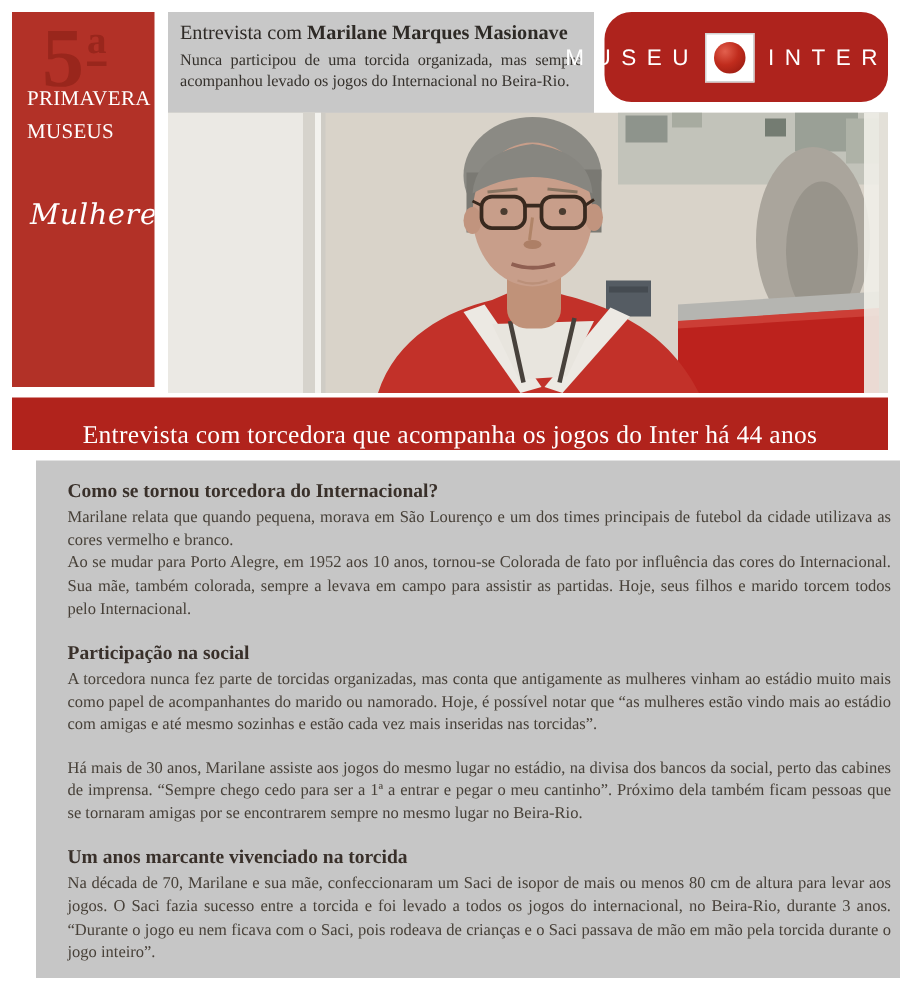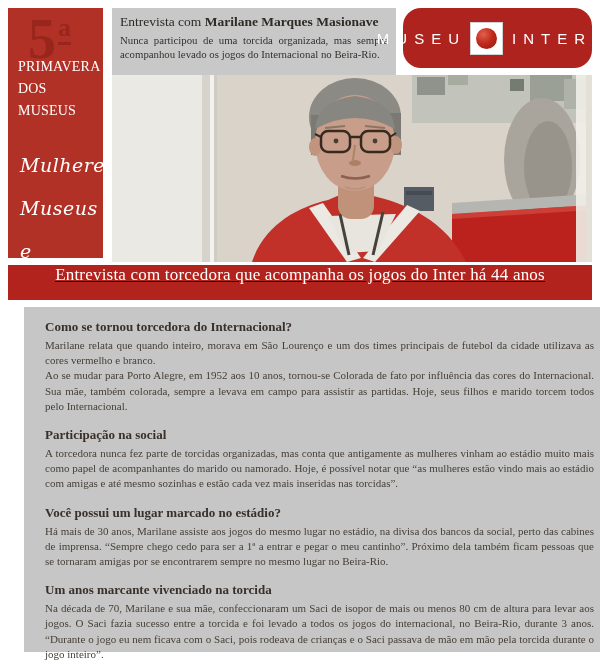--- a/index.html
+++ b/index.html
@@ -35,21 +35,21 @@
              display:flex;align-items:center;justify-content:center;margin:0 2px 0 4px;flex:0 0 auto;}
   .logo-ball .ball{width:21px;height:21px;border-radius:50%;
              background:radial-gradient(circle at 35% 30%, #e2604e 0%, #c02c1d 45%, #8e160e 100%);}
 
   
   .photo{position:absolute;left:112px;top:75px;width:480px;height:187px;}
   .photo svg{display:block;}
 
   
   .banner{position:absolute;left:8px;top:265px;width:584px;height:35px;
-          background:var(--banner-red,#b1231c);display:flex;align-items:flex-start;justify-content:center;text-decoration:underline;}
+          background:var(--banner-red,#b1231c);display:flex;align-items:flex-end;justify-content:center;}
   .banner span{color:#ffffff;font-size:17px;letter-spacing:0.2px;}
 
   
   .content{position:absolute;left:24px;top:307px;width:584px;height:345px;
            background:var(--panel-gray,#c6c6c6);box-sizing:border-box;padding:12px 14px 12px 21px;}
   .article-section + .article-section{margin-top:13px;}
   .section-heading{margin:0 0 3px 0;font-size:13px;font-weight:bold;
                    color:var(--heading-text,#39302a);font-family:"Liberation Serif", serif;}
   .section-paragraph{margin:0;font-size:11px;line-height:15.2px;text-align:justify;
                      color:var(--body-text,#474038);}
@@ -58,26 +58,24 @@
 <body>
 
 <div class="page">
 
   <aside class="sidebar">
     <div class="edition">
       <span class="num">5</span><span class="ord">a</span>
     </div>
     <div class="sidebar-title">
       <div>PRIMAVERA</div>
-      <div>DOS</div>
       <div>MUSEUS</div>
     </div>
     <div class="sidebar-theme">
       <div class="script">Mulheres</div>
-      <div class="script">Museus e</div>
 
     </div>
   </aside>
 
   <header class="header-box">
     <div class="header-title">
       <span>Entrevista com </span><strong>Marilane Marques Masionave</strong>
     </div>
     <p class="header-summary">Nunca participou de uma torcida organizada, mas sempre acompanhou levado os jogos do Internacional no Beira-Rio.</p>
   </header>
@@ -161,29 +159,28 @@
     </svg>
   </div>
 
   <div class="banner">
     <span>Entrevista com torcedora que acompanha os jogos do Inter há 44 anos</span>
   </div>
 
   <main class="content">
       <section class="article-section">
         <h2 class="section-heading">Como se tornou torcedora do Internacional?</h2>
-        <p class="section-paragraph">Marilane relata que quando inteiro, morava em São Lourenço e um dos times principais de futebol da cidade utilizava as cores vermelho e branco.</p>
+        <p class="section-paragraph">Marilane relata que quando pequena, morava em São Lourenço e um dos times principais de futebol da cidade utilizava as cores vermelho e branco.</p>
         <p class="section-paragraph">Ao se mudar para Porto Alegre, em 1952 aos 10 anos, tornou-se Colorada de fato por influência das cores do Internacional. Sua mãe, também colorada, sempre a levava em campo para assistir as partidas. Hoje, seus filhos e marido torcem todos pelo Internacional.</p>
       </section>
       <section class="article-section">
         <h2 class="section-heading">Participação na social</h2>
         <p class="section-paragraph">A torcedora nunca fez parte de torcidas organizadas, mas conta que antigamente as mulheres vinham ao estádio muito mais como papel de acompanhantes do marido ou namorado. Hoje, é possível notar que “as mulheres estão vindo mais ao estádio com amigas e até mesmo sozinhas e estão cada vez mais inseridas nas torcidas”.</p>
       </section>
       <section class="article-section">
-        <h2 class="section-heading">Você possui um lugar marcado no estádio?</h2>
         <p class="section-paragraph">Há mais de 30 anos, Marilane assiste aos jogos do mesmo lugar no estádio, na divisa dos bancos da social, perto das cabines de imprensa. “Sempre chego cedo para ser a 1ª a entrar e pegar o meu cantinho”. Próximo dela também ficam pessoas que se tornaram amigas por se encontrarem sempre no mesmo lugar no Beira-Rio.</p>
       </section>
       <section class="article-section">
         <h2 class="section-heading">Um anos marcante vivenciado na torcida</h2>
         <p class="section-paragraph">Na década de 70, Marilane e sua mãe, confeccionaram um Saci de isopor de mais ou menos 80 cm de altura para levar aos jogos. O Saci fazia sucesso entre a torcida e foi levado a todos os jogos do internacional, no Beira-Rio, durante 3 anos. “Durante o jogo eu nem ficava com o Saci, pois rodeava de crianças e o Saci passava de mão em mão pela torcida durante o jogo inteiro”.</p>
       </section>
     </main>
 
 </div>
 

